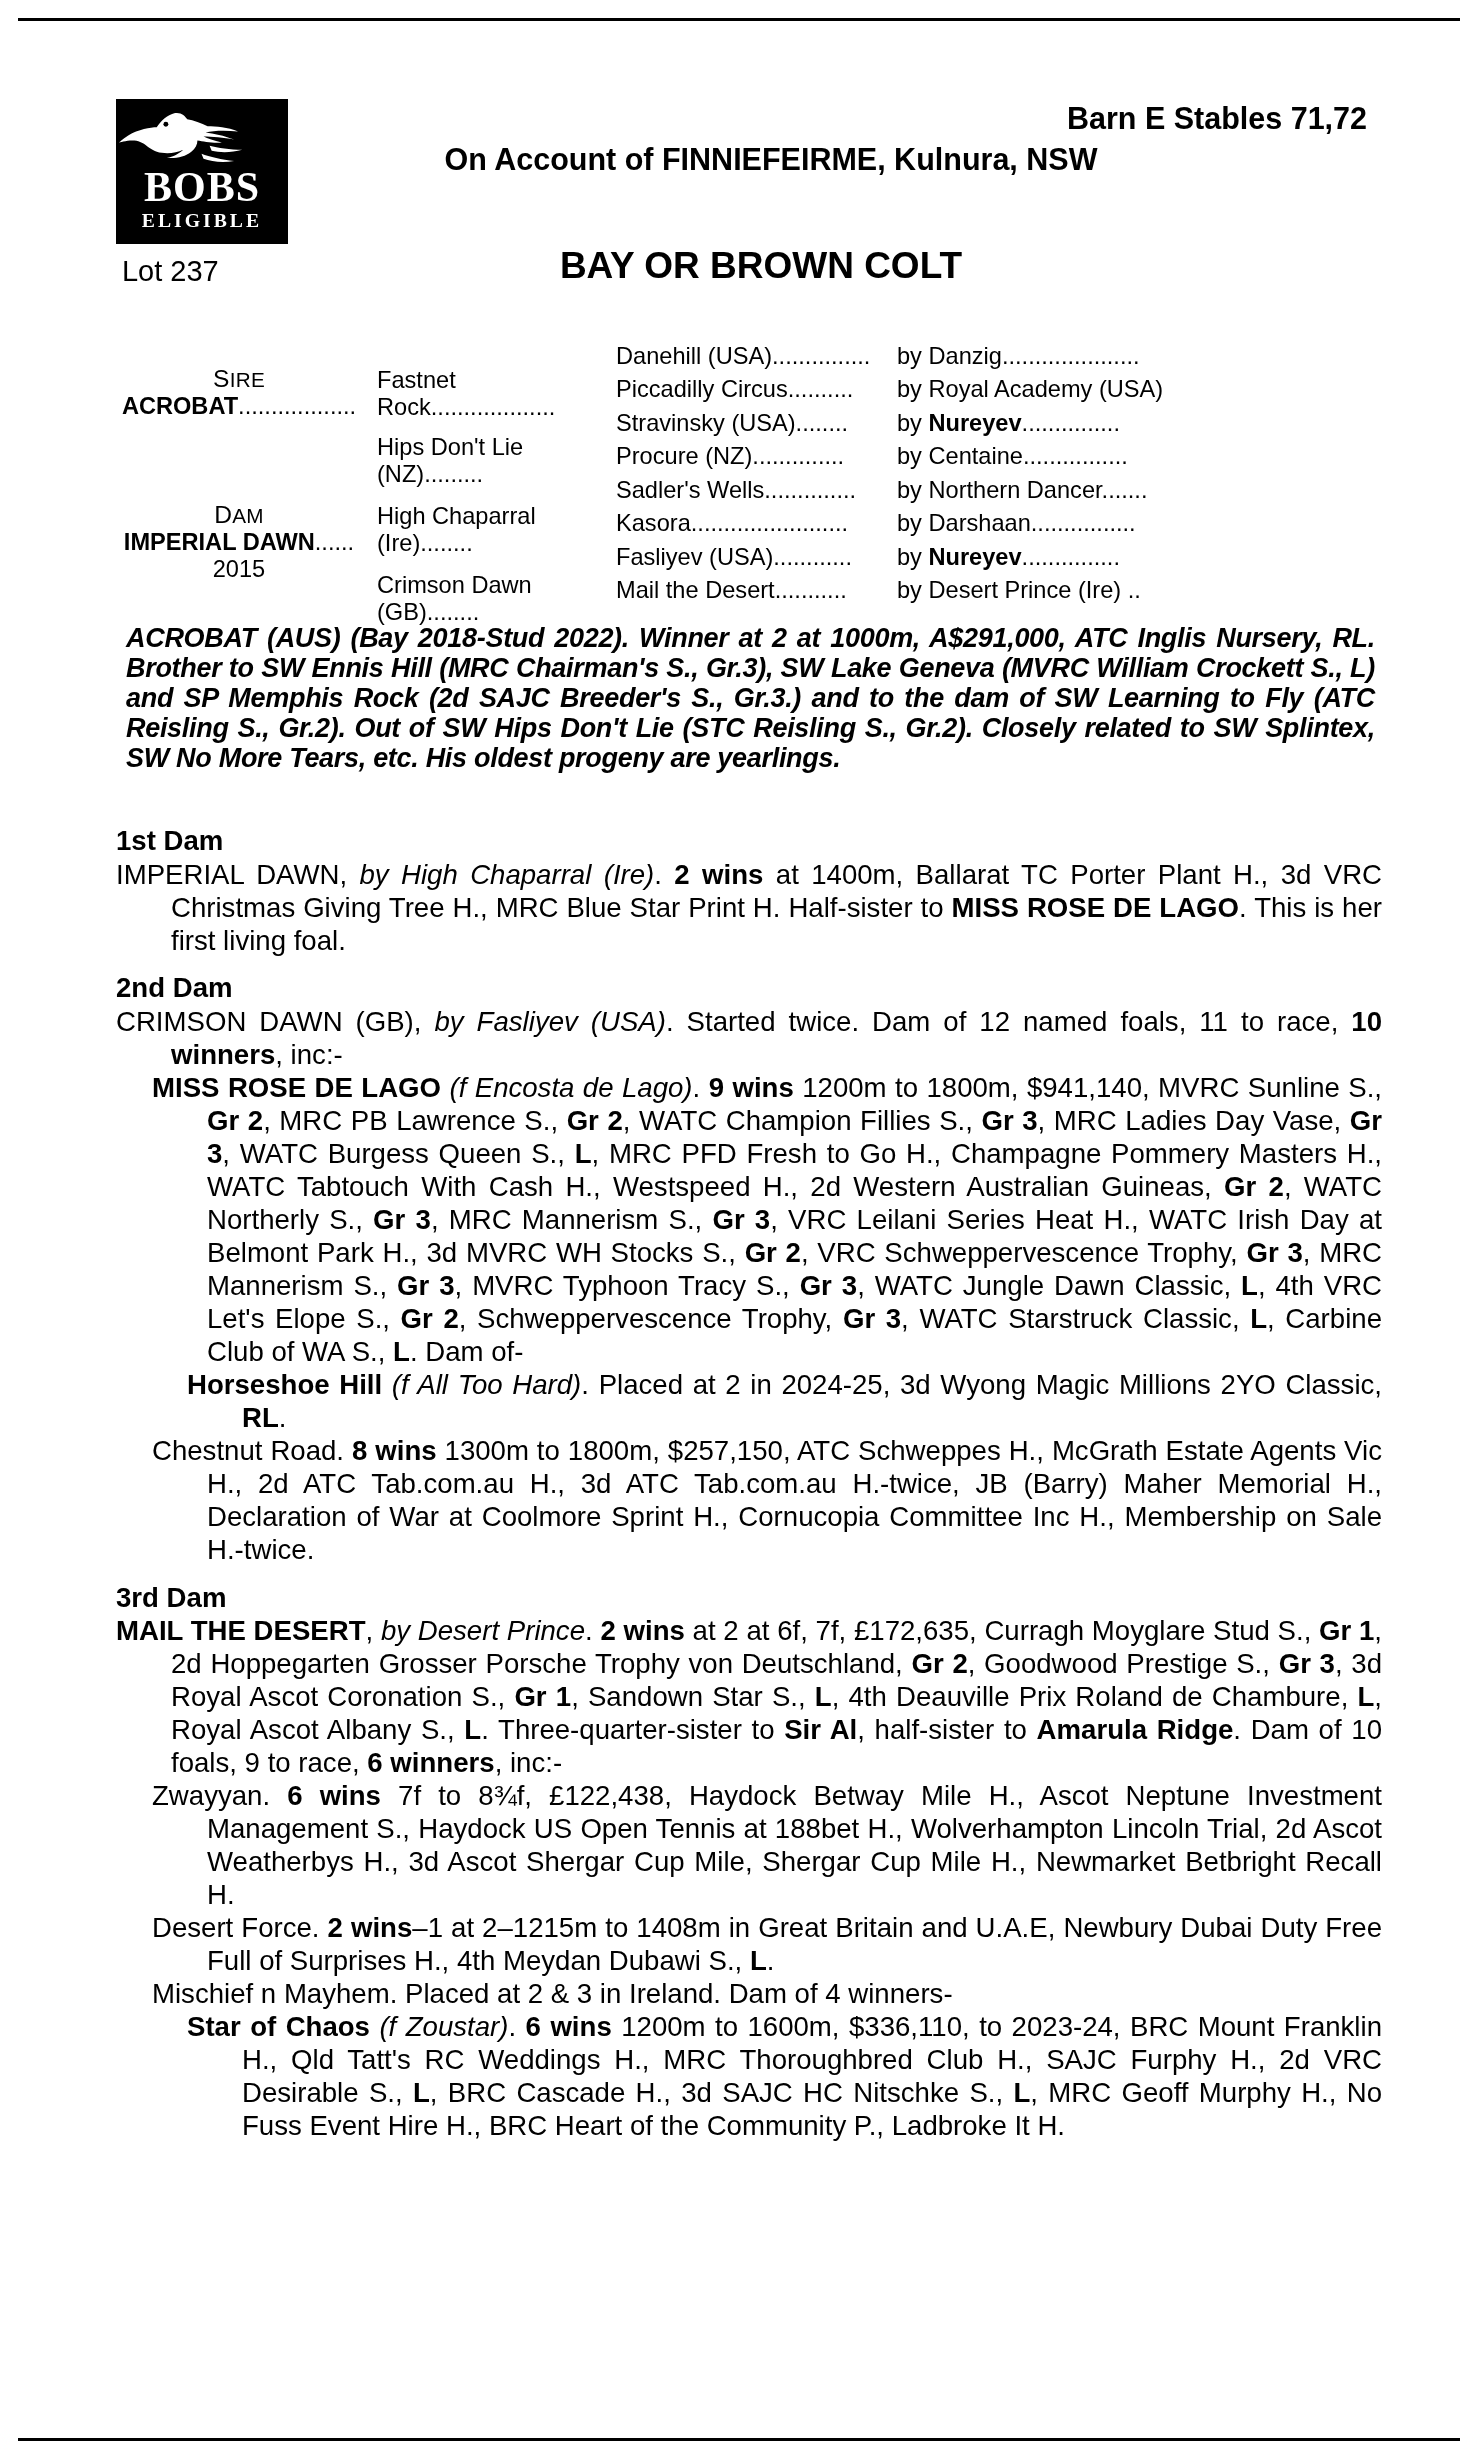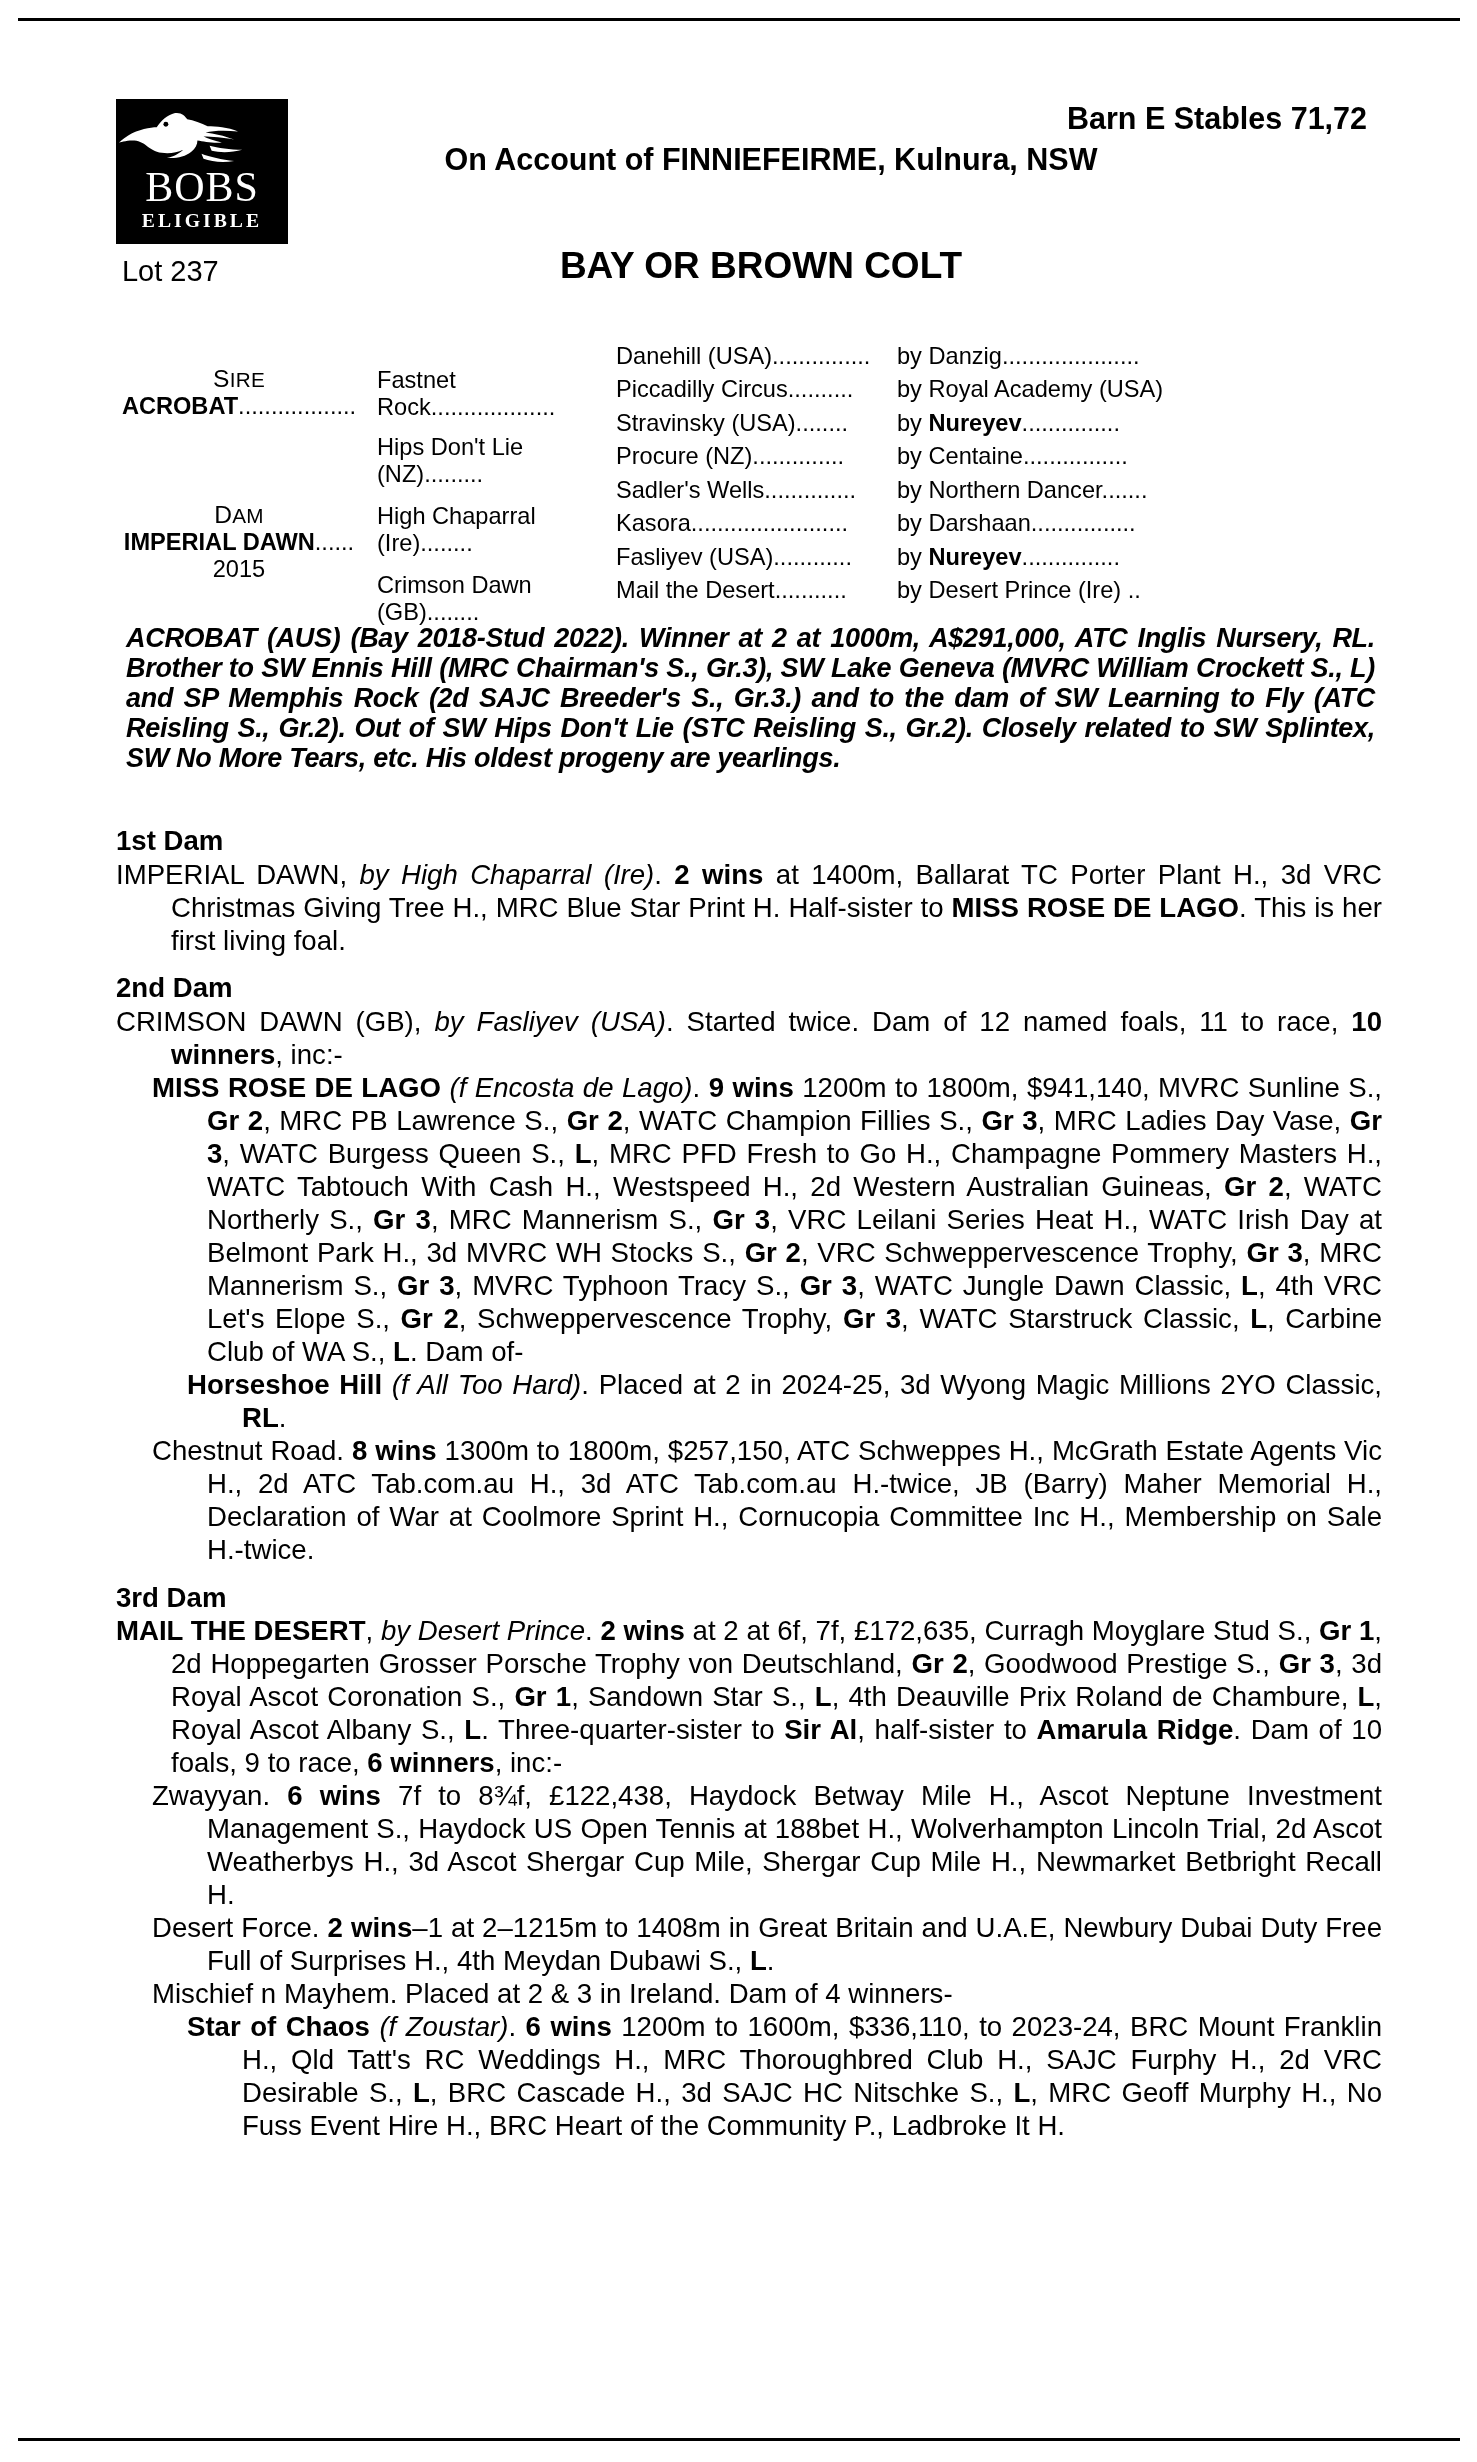--- a/index.html
+++ b/index.html
@@ -56,21 +56,21 @@
     overflow: hidden;
   }
   .bobs-horse {
     margin-top: 9.9px;
     height: 57px;
     display: block;
   }
   .bobs-word {
     font-family: "Liberation Serif", serif;
     font-size: 42px;
-    font-weight: 400;
+    font-weight: 700;
     letter-spacing: 1px;
     line-height: 43px;
     display: block;
   }
   .bobs-sub {
     font-family: "Liberation Serif", serif;
     font-size: 19.7px;
     font-weight: 700;
     letter-spacing: 3px;
     line-height: 23.6px;

